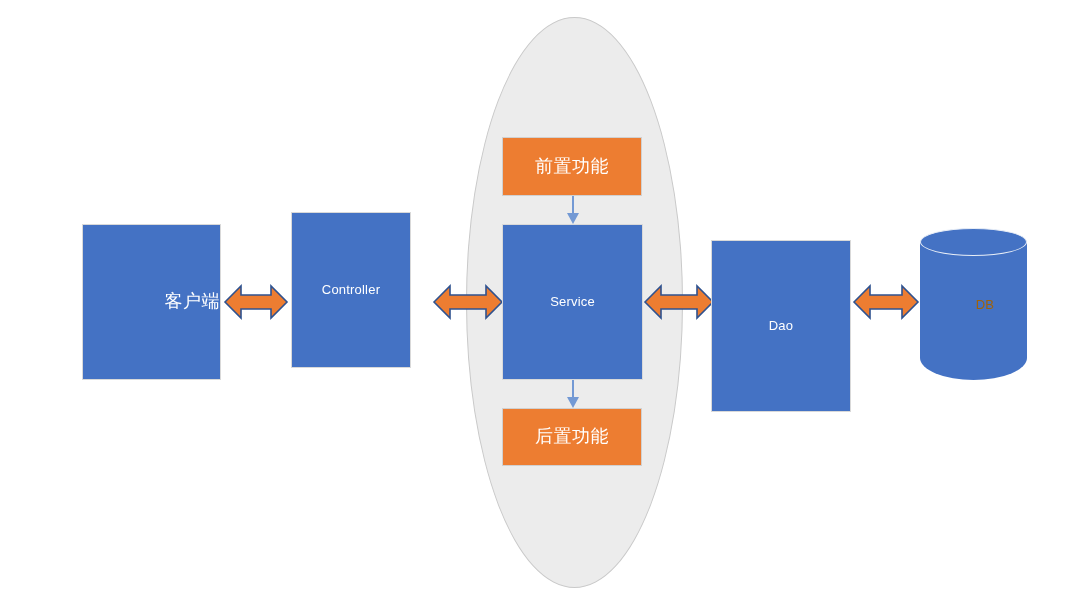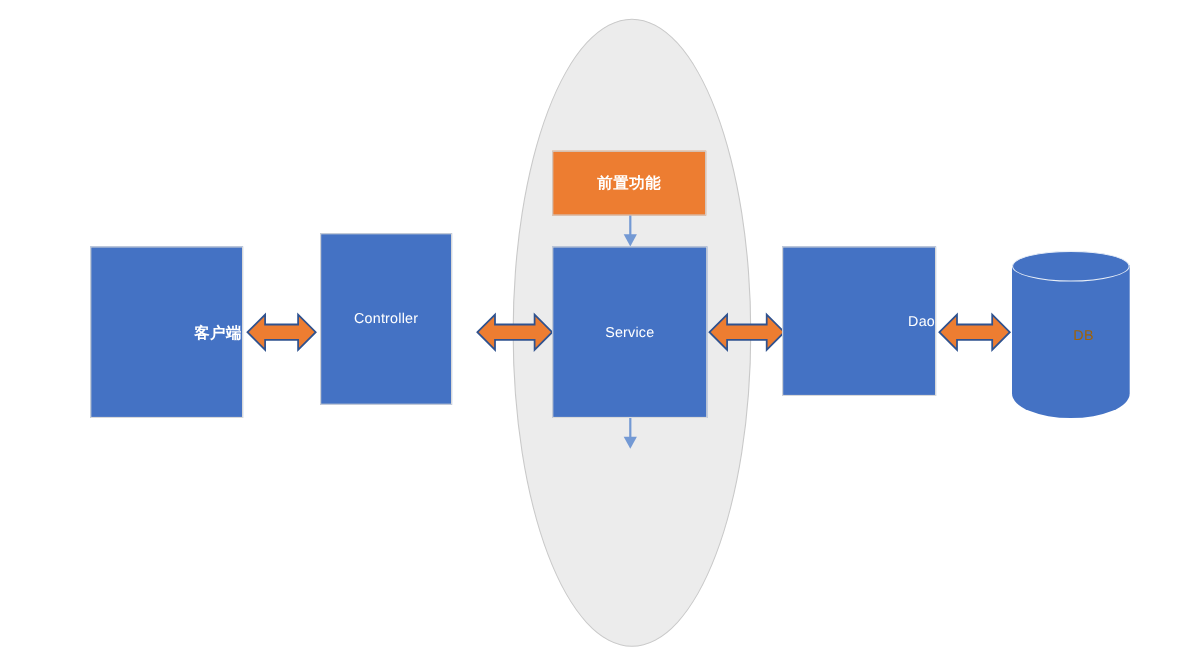--- a/index.html
+++ b/index.html
@@ -35,23 +35,22 @@
   }
   .box-orange {
     background: #ED7D31;
     border: 1px solid #D0D0D0;
   }
   .label-en {
     font-size: 13px;
     letter-spacing: 0.2px;
   }
   .label-cn {
-    font-size: 14px;
+    font-size: 18px;
     letter-spacing: 0.5px;
-    font-weight: bold;
   }
   .ellipse-group {
     position: absolute;
     left: 466px;
     top: 17px;
     width: 215px;
     height: 569px;
     background: #ECECEC;
     border: 1px solid #C9C9C9;
     border-radius: 50% / 50%;
@@ -149,28 +148,31 @@
     <span>Service</span>
   </div>
 
   <div class="varrow" style="top:380px; height:29px;">
     <svg width="16" height="29" viewBox="0 0 16 29" aria-hidden="true">
       <line x1="8" y1="0" x2="8" y2="20" stroke="#7399D4" stroke-width="2"></line>
       <polygon points="8,28 2,17 14,17" fill="#7399D4"></polygon>
     </svg>
   </div>
 
+  <div class="node box-orange label-cn" style="left:502px; top:408px; width:140px; height:58px;">
+    <span>后置功能</span>
+  </div>
 
   <div class="harrow" style="left:644px; width:70px;">
     <svg width="70" height="42" viewBox="0 0 70 42" aria-hidden="true">
       <polygon points="1,21 17,5 17,14 53,14 53,5 69,21 53,37 53,28 17,28 17,37" fill="#ED7D31" stroke="#2F528F" stroke-width="1.6" stroke-linejoin="miter"></polygon>
     </svg>
   </div>
 
-  <div class="node box-blue label-en" style="left:711px; top:224px; width:140px; height:136px;justify-content:flex-end;">
+  <div class="node box-blue label-en" style="left:711px; top:240px; width:140px; height:172px;">
     <span>Dao</span>
   </div>
 
   <div class="harrow" style="left:853px; width:66px;">
     <svg width="66" height="42" viewBox="0 0 66 42" aria-hidden="true">
       <polygon points="1,21 17,5 17,14 49,14 49,5 65,21 49,37 49,28 17,28 17,37" fill="#ED7D31" stroke="#2F528F" stroke-width="1.6" stroke-linejoin="miter"></polygon>
     </svg>
   </div>
 
   <div class="cyl">

